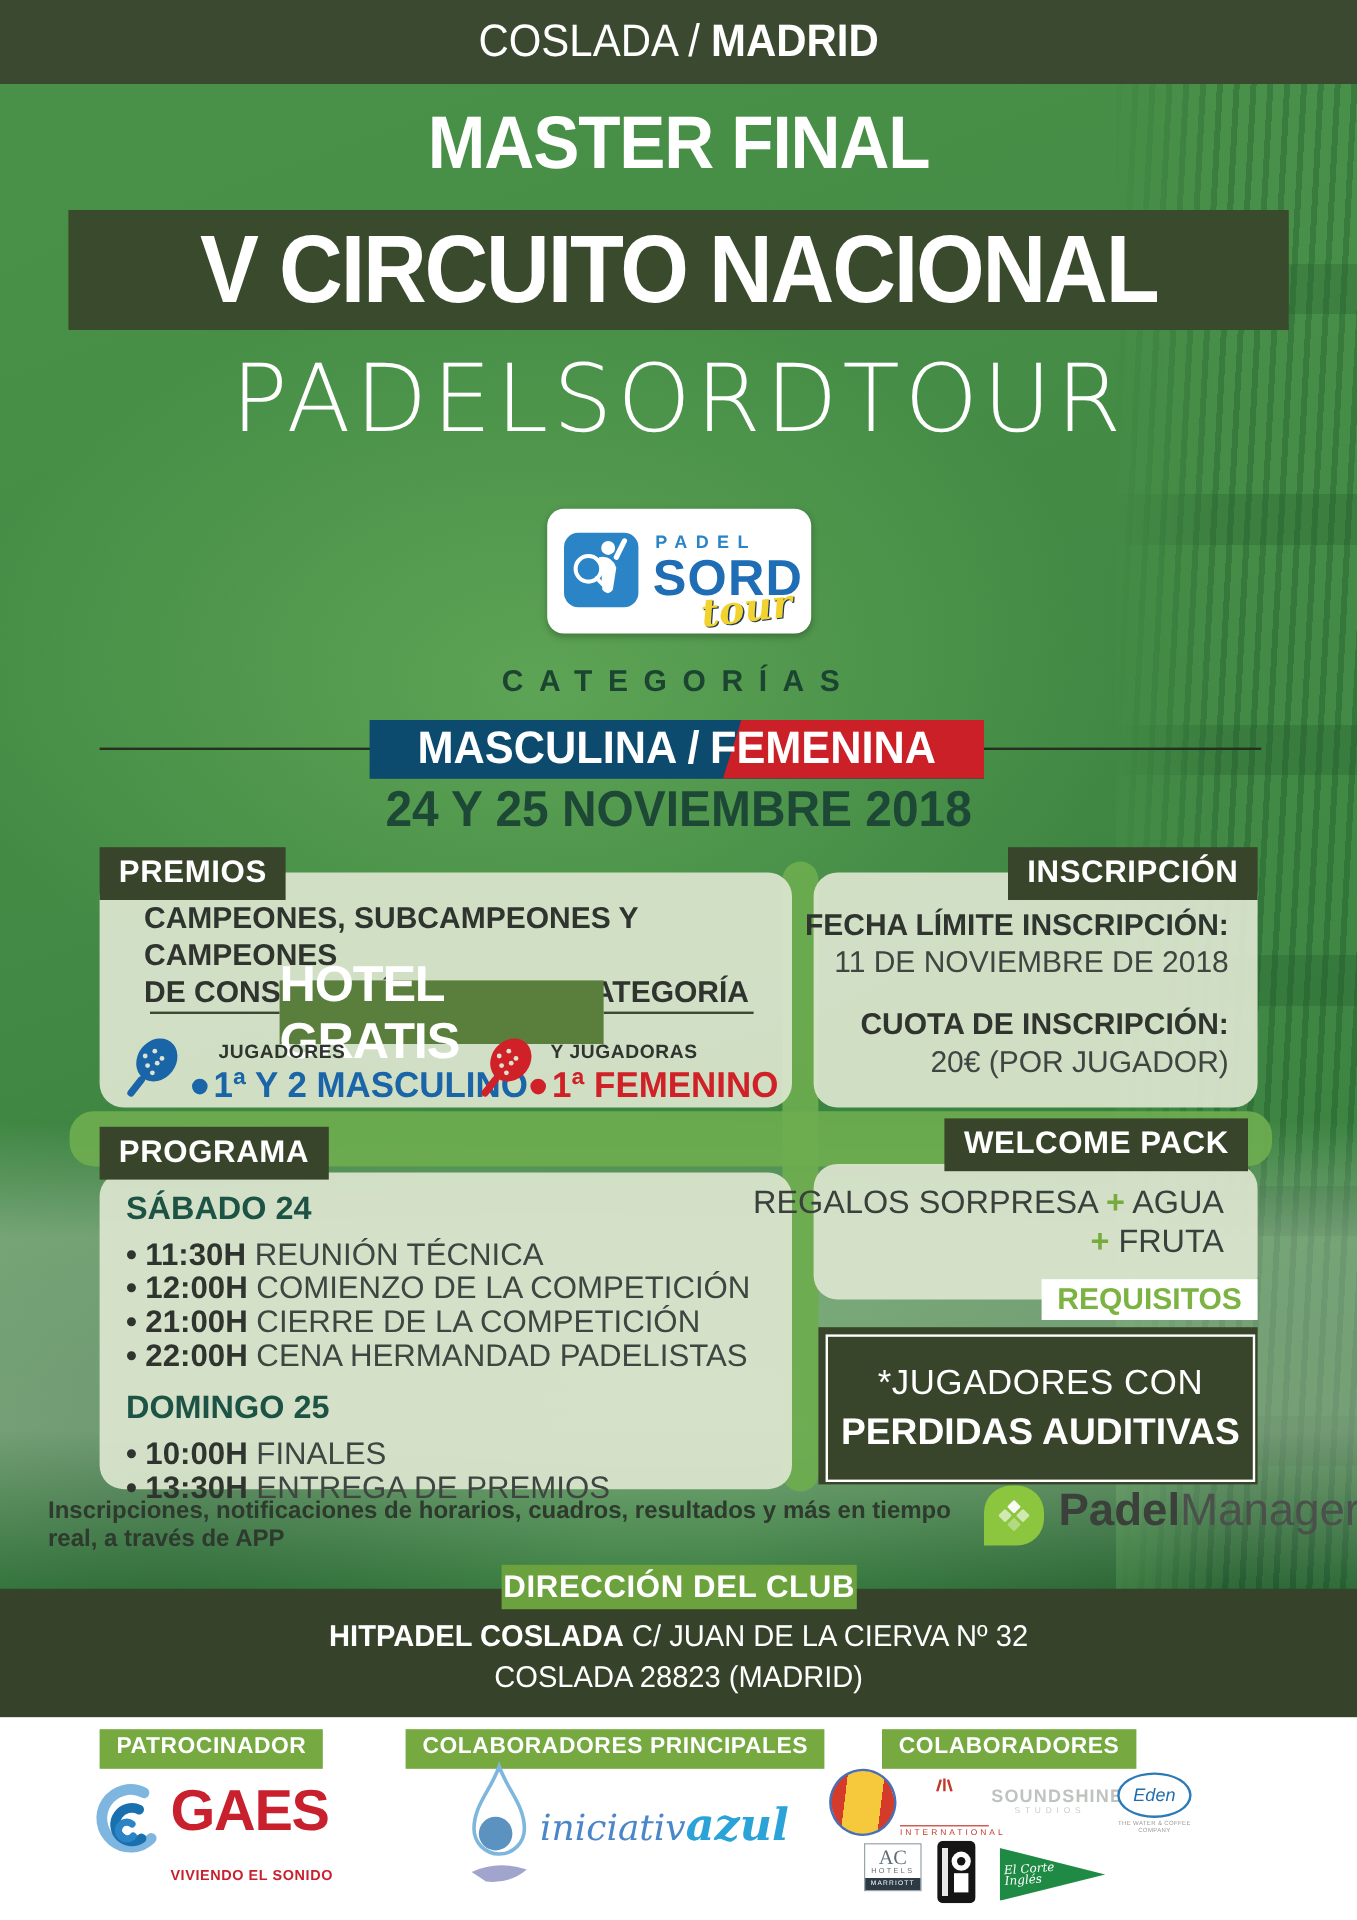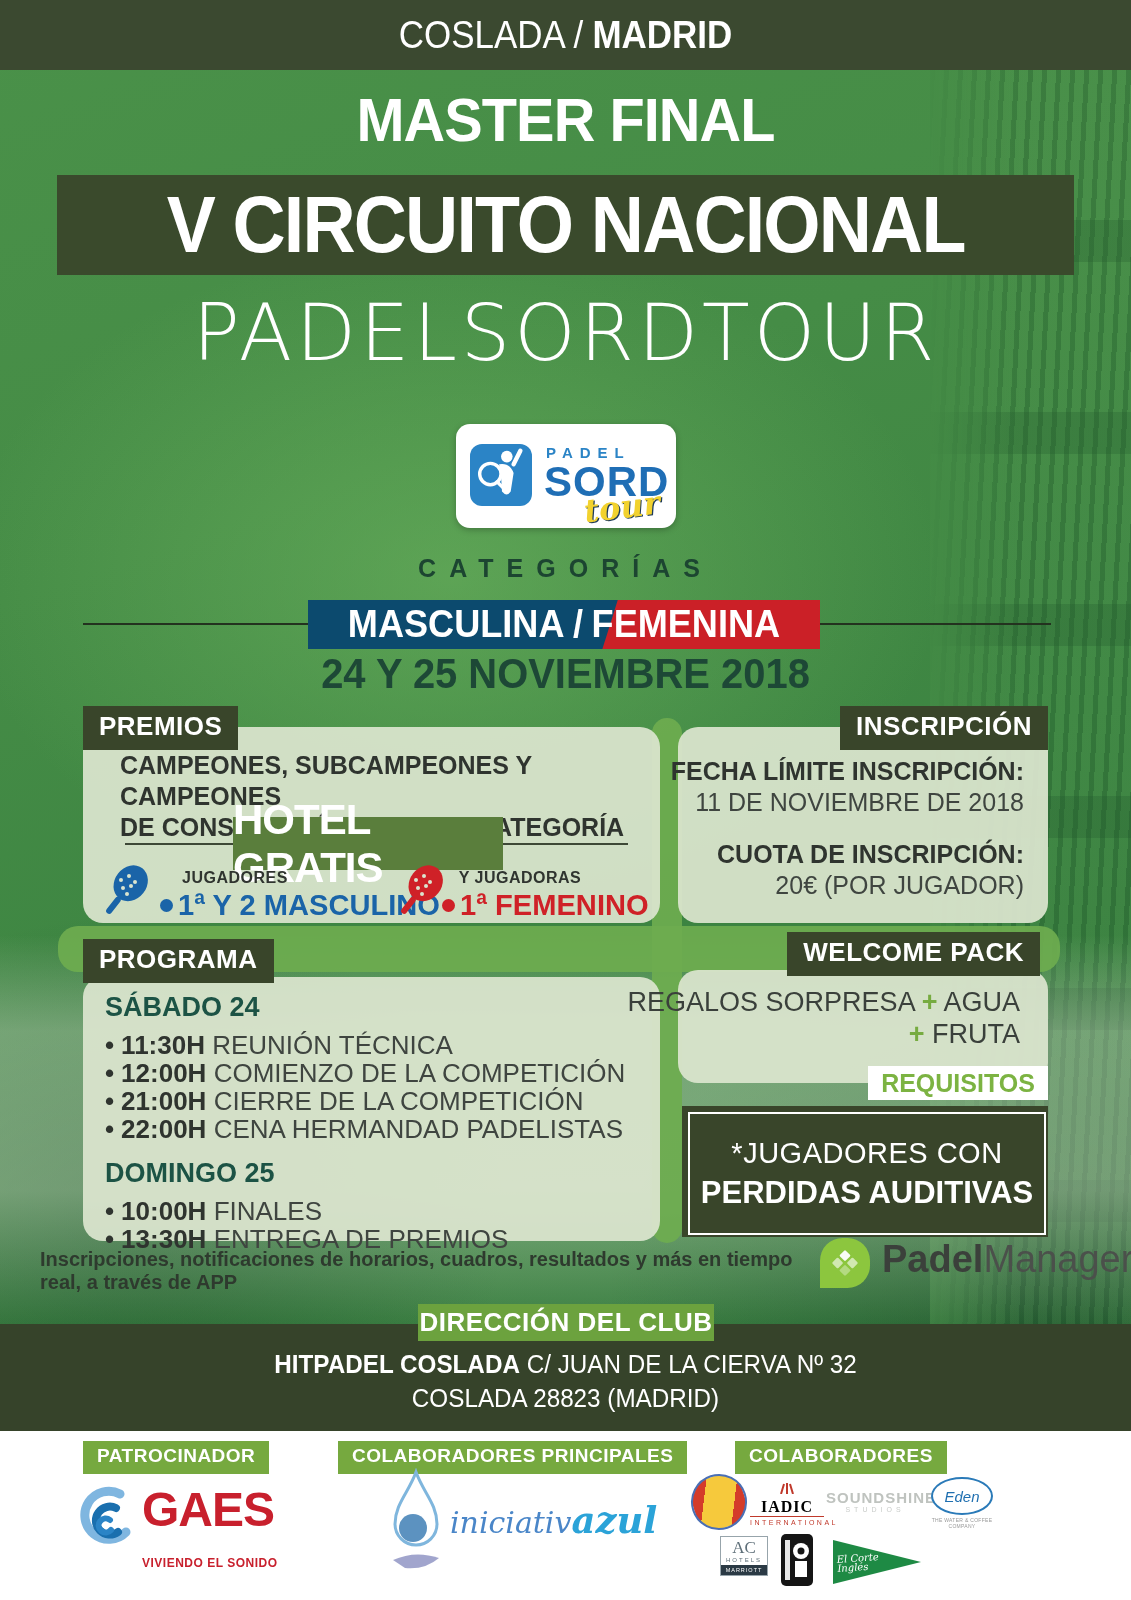--- a/index.html
+++ b/index.html
@@ -147,21 +147,21 @@
   .gaes-name{left:142px;top:1482px;font-size:48px;font-weight:bold;color:#c8202d;letter-spacing:-1px;}
   .gaes-tag{left:142px;top:1556px;font-size:12px;font-weight:bold;color:#c8202d;letter-spacing:.5px;}
   .drop-icon{left:385px;top:1468px;}
   .inic{left:450px;top:1498px;white-space:nowrap;font-family:"DejaVu Serif",serif;font-style:italic;}
   .inic .p1{font-size:30px;color:#4a86c8;}
   .inic .p2{font-size:37px;font-weight:bold;color:#2ba3d8;}
   .spain-logo{left:691px;top:1474px;width:52px;height:52px;border-radius:50%;
     background:linear-gradient(115deg,#d43b2a 0 28%,#f6c93c 28% 72%,#d43b2a 72%);
     border:2px solid #4a6fb5;transform:rotate(-18deg);}
   .iadic{left:750px;top:1480px;width:74px;text-align:center;}
-  .iadic-name{font-family:Liberation Serif, serif;font-size:16px;font-weight:bold;color:#000000;letter-spacing:1px;}
+  .iadic-name{font-family:Liberation Mono, monospace;font-size:20px;font-weight:bold;color:#ffffff;letter-spacing:1px;}
   .iadic-sub{font-size:7px;color:#c0392b;letter-spacing:2.5px;border-top:1px solid #c0392b;padding-top:2px;}
   .sound{left:826px;top:1489px;width:98px;text-align:center;}
   .sound-name{font-size:15px;font-weight:bold;color:#bfc3bf;letter-spacing:1px;}
   .sound-sub{font-size:7px;color:#c9ccc9;letter-spacing:4px;}
   .eden{left:930px;top:1477px;width:64px;text-align:center;}
   .eden-oval{width:58px;height:34px;border:2px solid #2a7ab8;border-radius:50%;margin:0 auto;
     display:flex;align-items:center;justify-content:center;background:#fff;}
   .eden-name{font-style:italic;font-weight:normal;font-size:15px;color:#1f6fb0;}
   .eden-sub{font-size:5px;color:#999;margin-top:2px;letter-spacing:.3px;}
   .ac{left:720px;top:1536px;width:48px;text-align:center;border:1.5px solid #97a4ab;box-sizing:border-box;}

